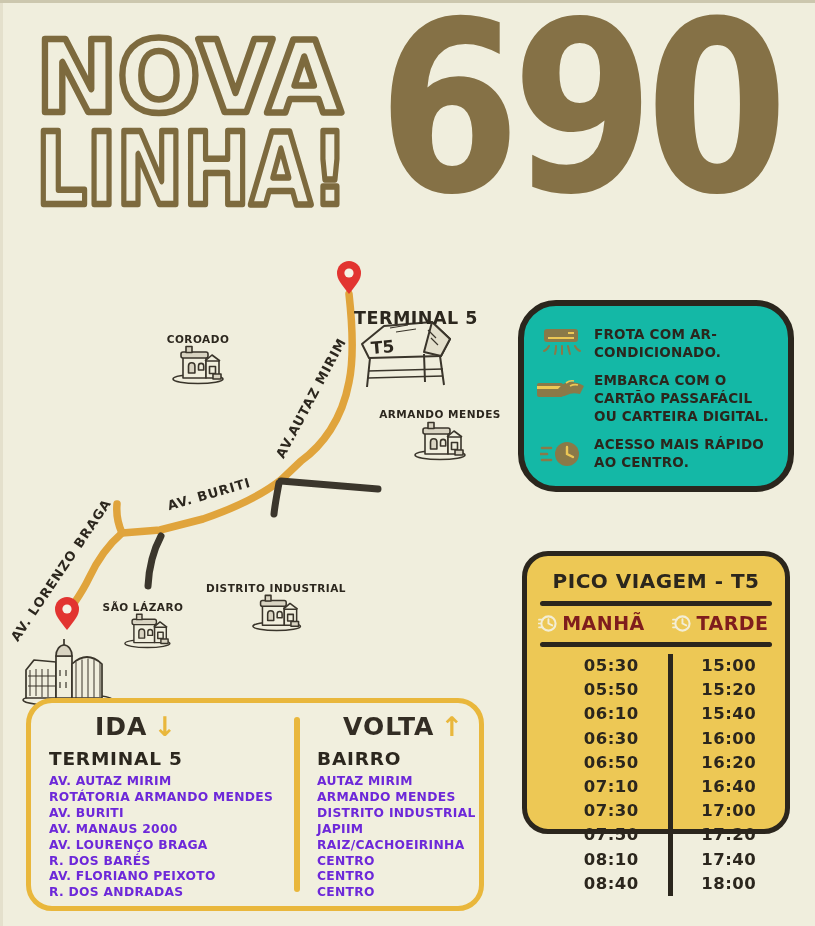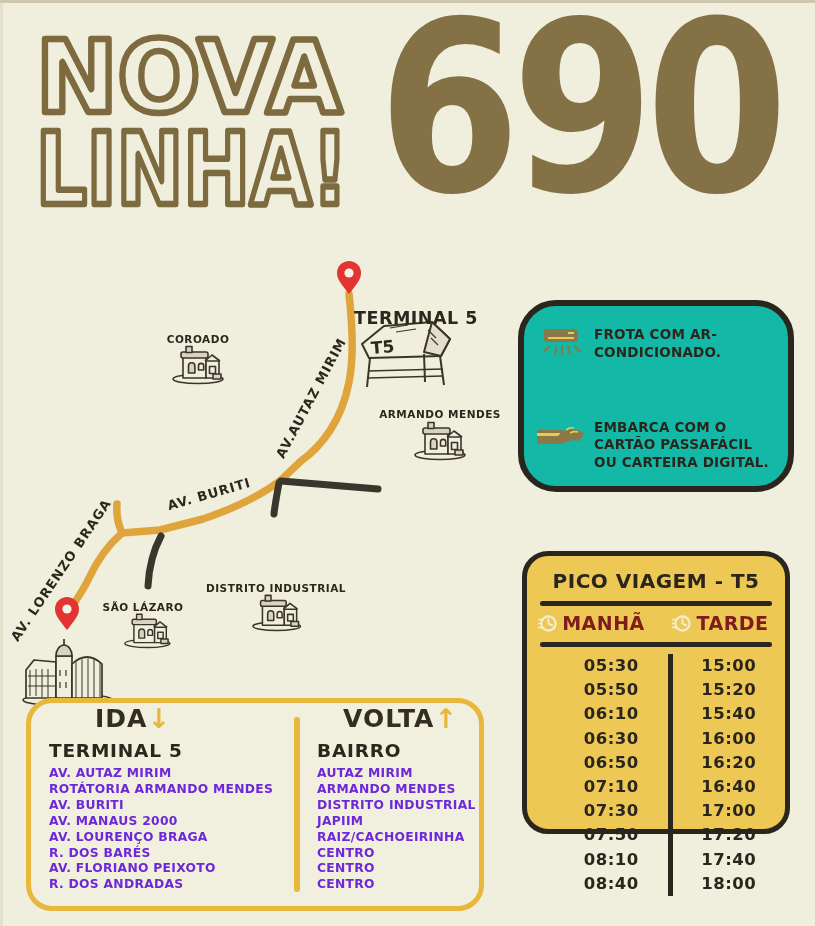--- a/index.html
+++ b/index.html
@@ -77,22 +77,22 @@
     box-sizing:border-box;
   }
   .routes-divider{
     position:absolute;left:263px;top:14px;bottom:14px;width:6px;
     background:#e9b73c;border-radius:3px;
   }
   .route-col{position:absolute;top:0;bottom:0;}
   .route-col.ida{left:18px;width:240px;}
   .route-col.volta{left:286px;width:166px;}
   .route-heading{
-    margin-top:1px;font-size:25px;font-weight:bold;color:#332d24;
-    letter-spacing:1px;display:flex;align-items:center;gap:0;
+    margin-top:9px;font-size:25px;font-weight:bold;color:#332d24;
+    letter-spacing:1px;display:flex;align-items:center;gap:6px;
   }
   .route-col.ida .route-heading{margin-left:46px;}
   .route-col.volta .route-heading{margin-left:26px;}
   .route-arrow{color:#e9b73c;font-size:27px;font-weight:bold;line-height:1;}
   .route-origin{margin-top:7px;font-size:18.5px;font-weight:bold;letter-spacing:.8px;color:#2c271e;}
   .stops{margin-top:5px;}
   .stop{font-size:12.3px;font-weight:bold;line-height:15.9px;letter-spacing:.3px;color:#6d28d9;white-space:nowrap;}
 </style>
 </head>
 <body>
@@ -189,20 +189,30 @@
     <div class="feature-row">
       <span class="feature-icon">
         <svg width="50" height="32" viewBox="0 0 50 32">
           <rect x="1" y="10" width="26" height="14" rx="2" fill="#8a7948"></rect>
           <rect x="1" y="13" width="26" height="3" fill="#edc855"></rect>
           <path d="M22,16 q6,-8 14,-7 q8,1 12,4 l-4,8 q-8,-2 -13,1 q-6,3 -12,-1 z" fill="#8a7948"></path>
           <path d="M30,10 q4,-3 8,-2 M34,13 q4,-2 8,-1" stroke="#edc855" stroke-width="1.6" fill="none"></path>
         </svg>
       </span>
       <span class="feature-text">EMBARCA COM O CARTÃO PASSAFÁCIL OU CARTEIRA DIGITAL.</span>
+    </div>
+    <div class="feature-row">
+      <span class="feature-icon">
+        <svg width="42" height="34" viewBox="0 0 42 34">
+          <circle cx="27" cy="17" r="12" fill="#8a7948"></circle>
+          <path d="M27,10 v7 l6,3" stroke="#edc855" stroke-width="2.4" fill="none" stroke-linecap="round"></path>
+          <path d="M2,11 h9 M0,17 h7 M2,23 h9" stroke="#8a7948" stroke-width="2.6" stroke-linecap="round"></path>
+        </svg>
+      </span>
+      <span class="feature-text">ACESSO MAIS RÁPIDO AO CENTRO.</span>
     </div>
   </div>
 
   <div class="schedule-box">
     <div class="schedule-title">PICO VIAGEM - T5</div>
     <div class="schedule-rule"></div>
     <div class="schedule-header">
       <div class="col-head">
         <svg width="19" height="19" viewBox="0 0 20 20">
           <circle cx="11" cy="10" r="7.5" stroke="#f3eed6" stroke-width="2.2" fill="none"></circle>

